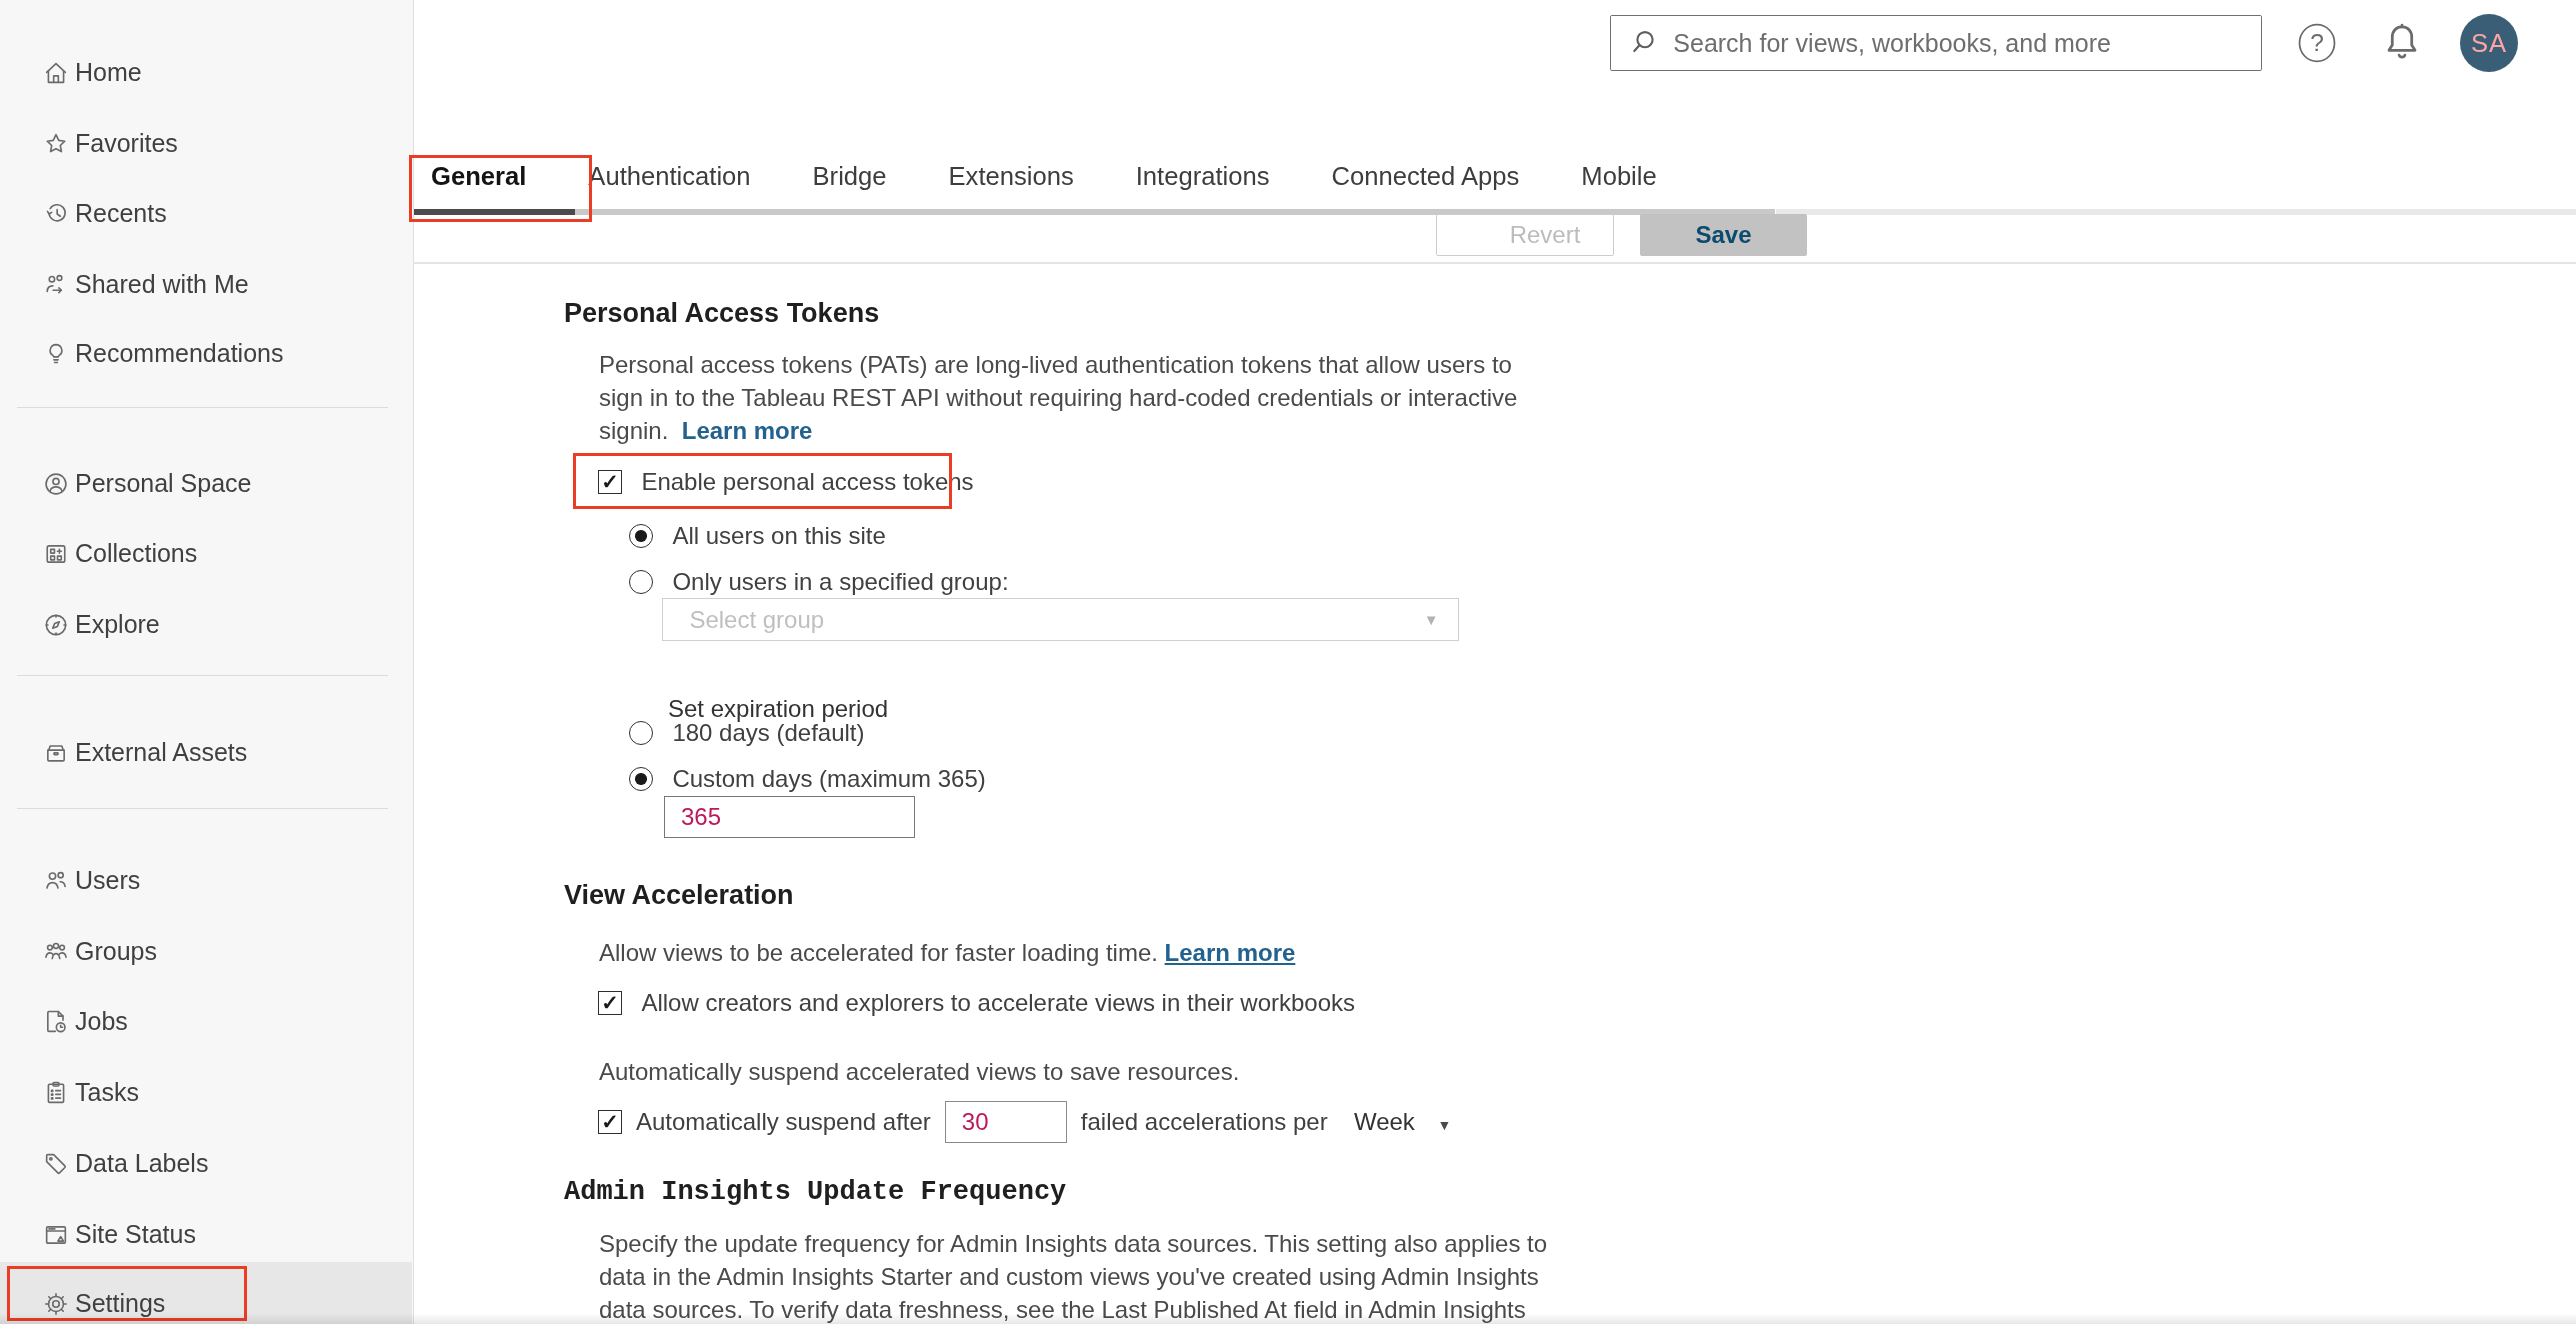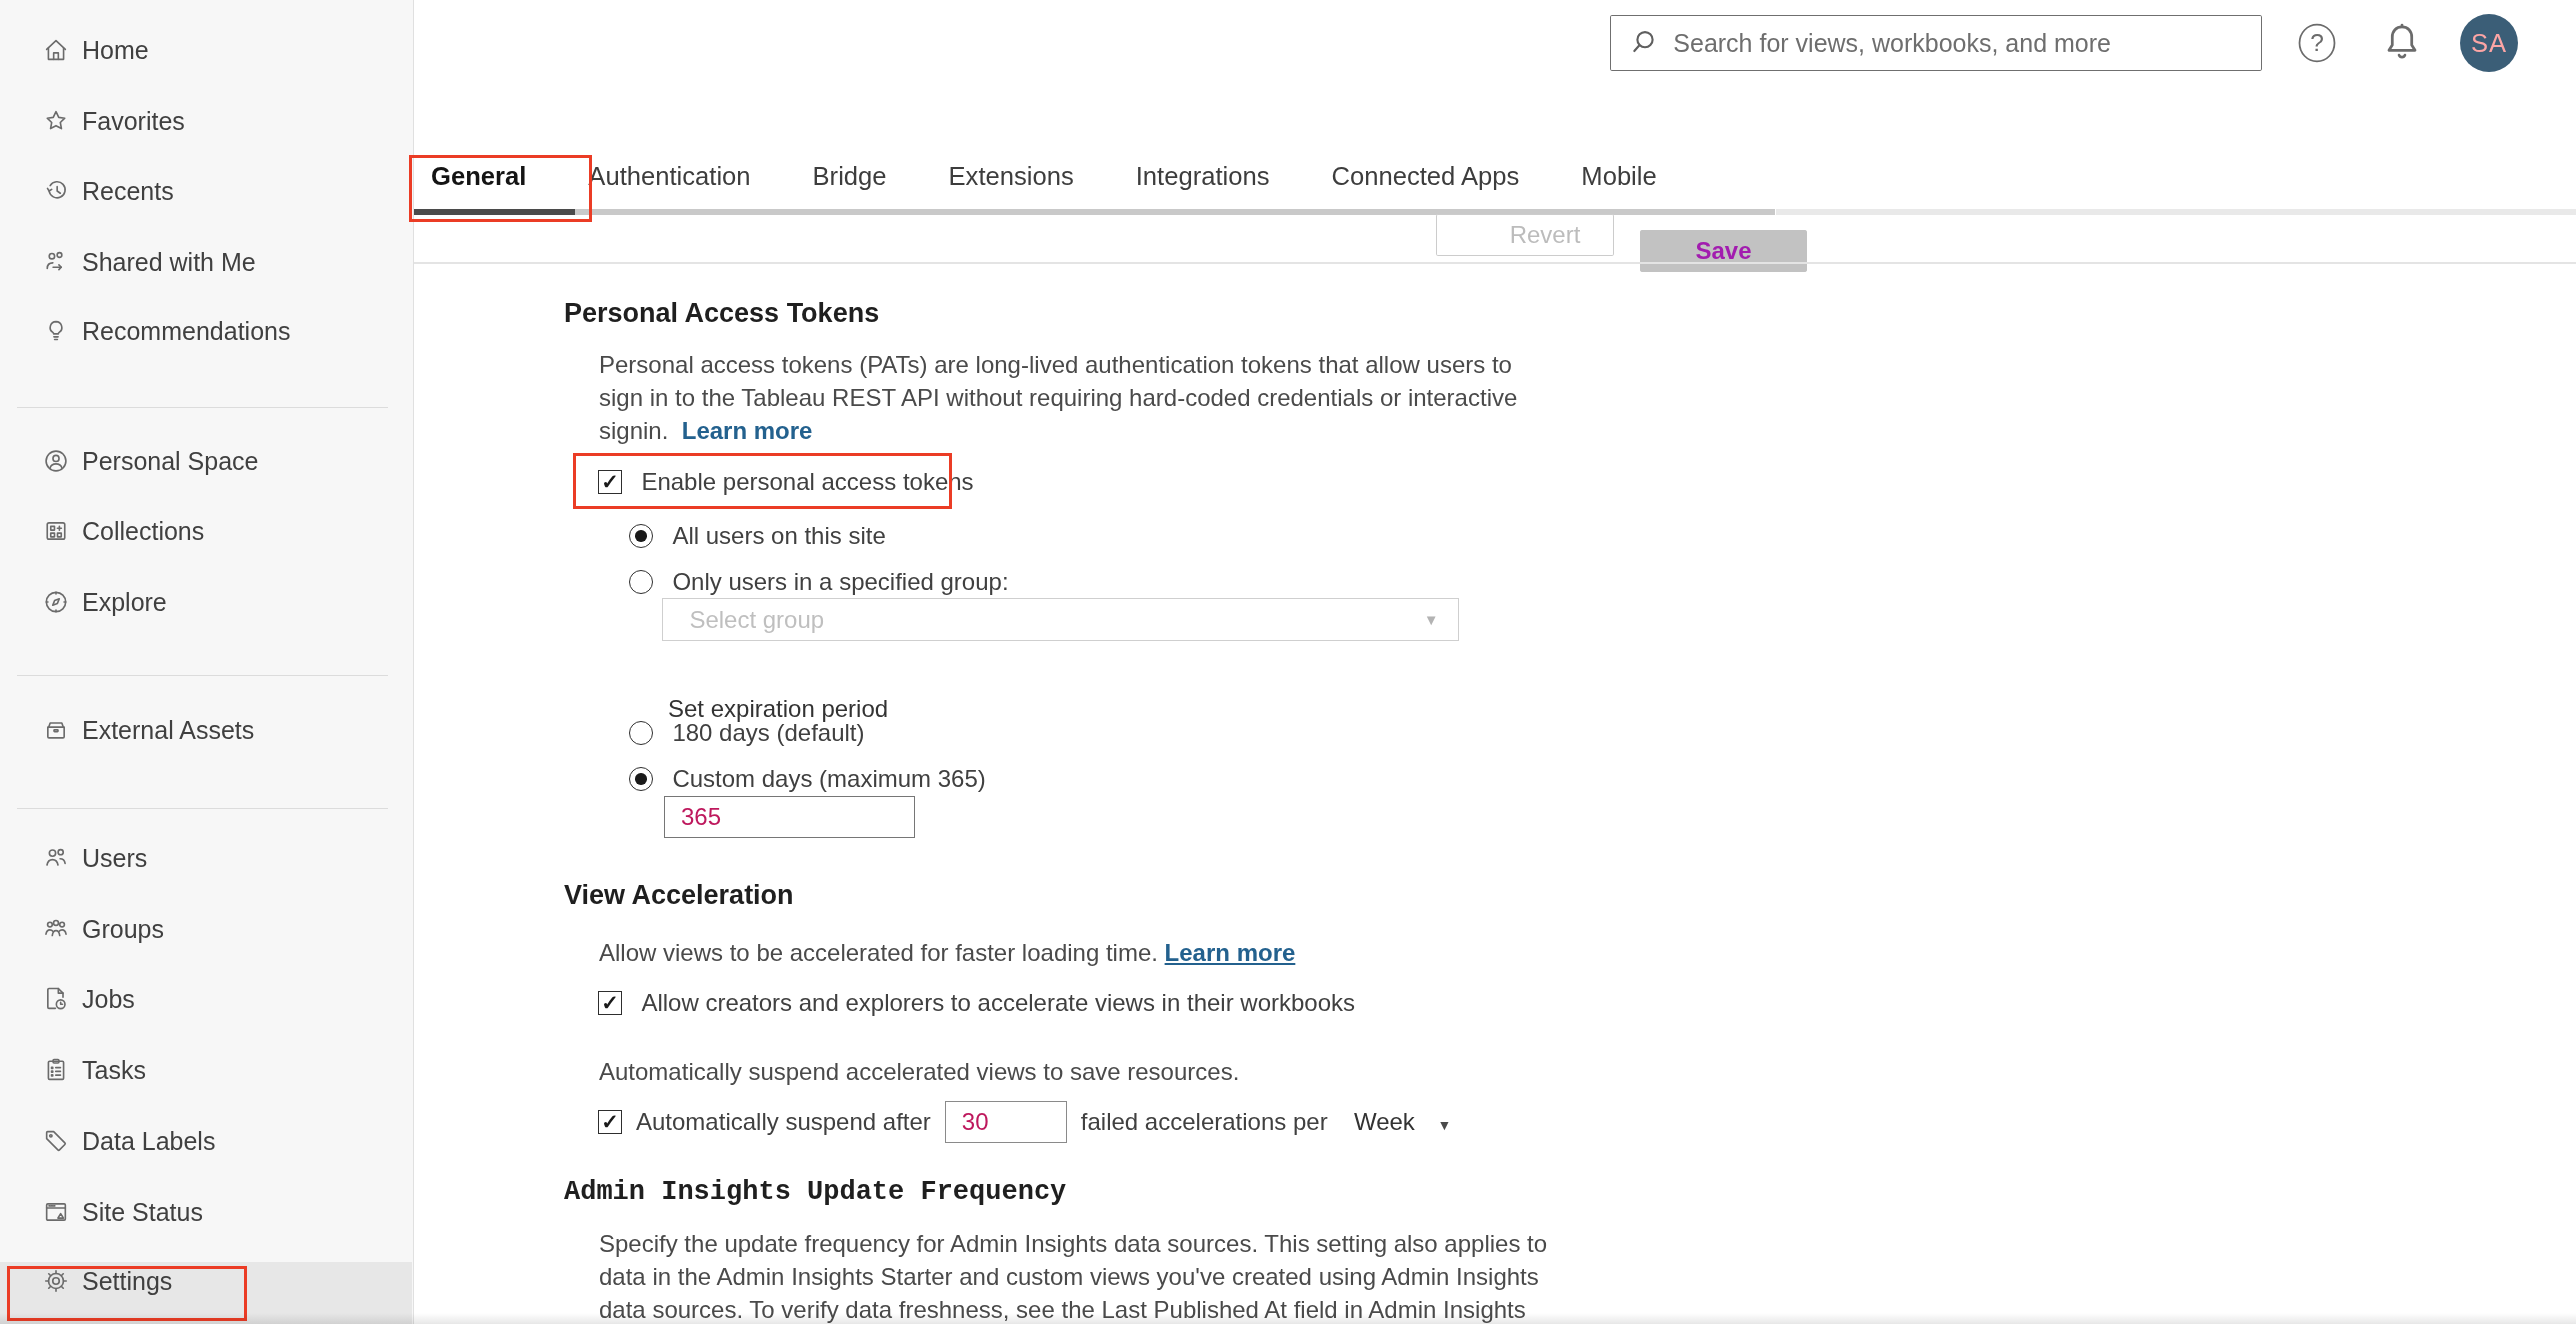--- a/index.html
+++ b/index.html
@@ -3,21 +3,21 @@
 <meta charset="utf-8">
 <style>
   html,body{margin:0;padding:0;}
   body{
     width:2576px;height:1325px;position:relative;overflow:hidden;
     background:#ffffff;font-family:"Liberation Sans",sans-serif;color:#4a4a4a;
   }
   .abs{position:absolute;}
   
   .sidebar{position:absolute;left:0;top:0;width:414px;height:1325px;background:#f7f7f7;border-right:1.8px solid #e0e0e0;box-sizing:border-box;}
-  .nav-item{position:absolute;left:42px;height:51px;display:flex;align-items:flex-start;gap:12px;font-size:25px;color:#404040;white-space:nowrap;cursor:pointer;}
+  .nav-item{position:absolute;left:42px;height:51px;display:flex;align-items:flex-end;gap:5px;font-size:25px;color:#404040;white-space:nowrap;cursor:pointer;}
   .nav-item .ni{width:28px;height:28px;display:flex;align-items:center;justify-content:center;}
   .ni svg{stroke:#6b6b6b;fill:none;stroke-width:1.4;stroke-linecap:round;stroke-linejoin:round;width:28px;height:28px;}
   .sb-divider{position:absolute;left:16.7px;width:371px;height:0.9px;background:#dcdcdc;}
   .settings-row{position:absolute;left:0;top:1262px;width:412px;height:63px;background:#e7e7e7;}
   
   .annot{position:absolute;border:3.5px solid #eb3c25;box-sizing:border-box;z-index:6;pointer-events:none;}
   
   .searchbox{position:absolute;left:1610px;top:15px;width:652px;height:56px;border:1.8px solid #6f6f6f;border-radius:1.8px;box-sizing:border-box;display:flex;align-items:center;padding-left:16px;gap:12.3px;background:#fff;}
   .searchbox svg{stroke:#5f5f5f;fill:none;stroke-width:1.6;stroke-linecap:round;width:32px;height:32px;}
   .searchbox input{border:none;outline:none;flex:1;font-size:25px;font-family:"Liberation Sans",sans-serif;color:#333;background:transparent;}
@@ -25,21 +25,21 @@
   .iconbtn{position:absolute;cursor:pointer;}
   .iconbtn svg{stroke:#6b6b6b;fill:none;stroke-width:1.5;stroke-linecap:round;stroke-linejoin:round;}
   .avatar{position:absolute;left:2460px;top:14px;width:58px;height:58px;border-radius:50%;display:flex;align-items:center;justify-content:center;color:#fca5a5;font-size:25.6px;letter-spacing:0.9px;cursor:pointer;}
   
   .tabs{position:absolute;left:431px;top:162px;display:flex;gap:62px;font-size:25.6px;color:#3d3d3d;}
   .tab{cursor:pointer;white-space:nowrap;}
   .tab.active{font-weight:bold;color:#141414;}
   .track{position:absolute;top:209px;height:6.2px;}
   .btn{position:absolute;top:214px;height:42px;box-sizing:border-box;font-size:24px;display:flex;align-items:center;justify-content:center;border-radius:1.8px;cursor:default;}
   .btn-revert{left:1436px;width:178px;background:#fff;border:1.8px solid #cccccc;color:#bcbcbc;padding-left:40px;}
-  .btn-save{left:1640px;width:167px;background:#c2c2c2;border:1.8px solid #c2c2c2;color:#a21caf;font-weight:bold;margin-top:16px;}
+  .btn-save{left:1640px;width:167px;background:#c2c2c2;border:1.8px solid #c2c2c2;color:#0c4a6e;font-weight:bold;}
   
   .h-section{position:absolute;font-size:27px;font-weight:bold;color:#1f1f1f;white-space:nowrap;}
   .para{position:absolute;font-size:24px;line-height:33px;color:#4a4a4a;white-space:nowrap;}
   .link{color:#23618e;font-weight:bold;text-decoration:none;cursor:pointer;}
   .link.u{text-decoration:underline;}
   .ctl-row{position:absolute;display:flex;align-items:center;gap:19.4px;font-size:24px;color:#404040;white-space:nowrap;}
   .cbx{width:24px;height:24px;border:1.8px solid #2e2e2e;box-sizing:border-box;background:#fff;display:flex;align-items:center;justify-content:center;font-size:21px;font-weight:bold;color:#1a1a1a;cursor:pointer;flex:0 0 auto;}
   .rad{width:24px;height:24px;border:1.8px solid #2e2e2e;border-radius:50%;box-sizing:border-box;background:#fff;display:flex;align-items:center;justify-content:center;cursor:pointer;flex:0 0 auto;}
   .rad .dot{width:11.5px;height:11.5px;border-radius:50%;background:#1a1a1a;display:none;}
   .rad.on .dot{display:block;}

